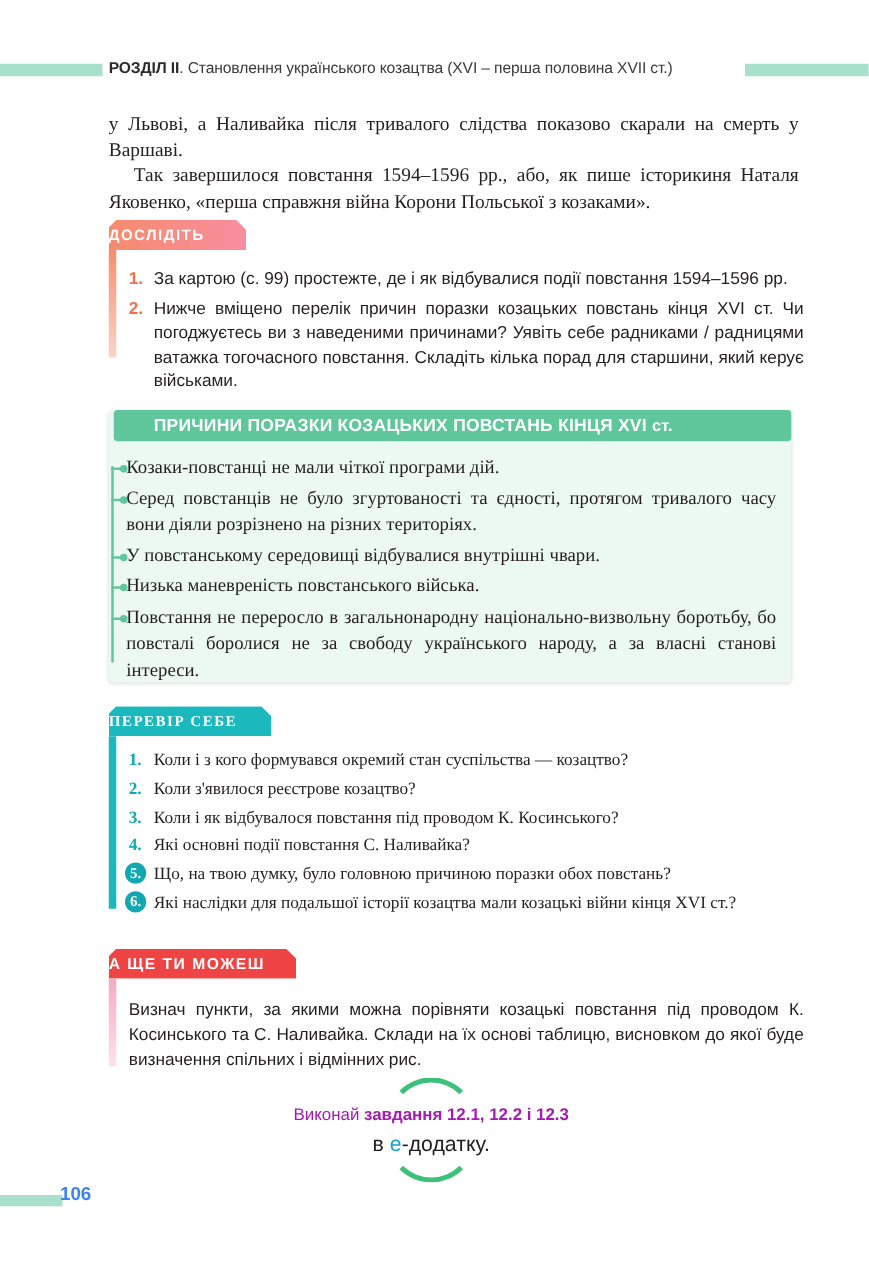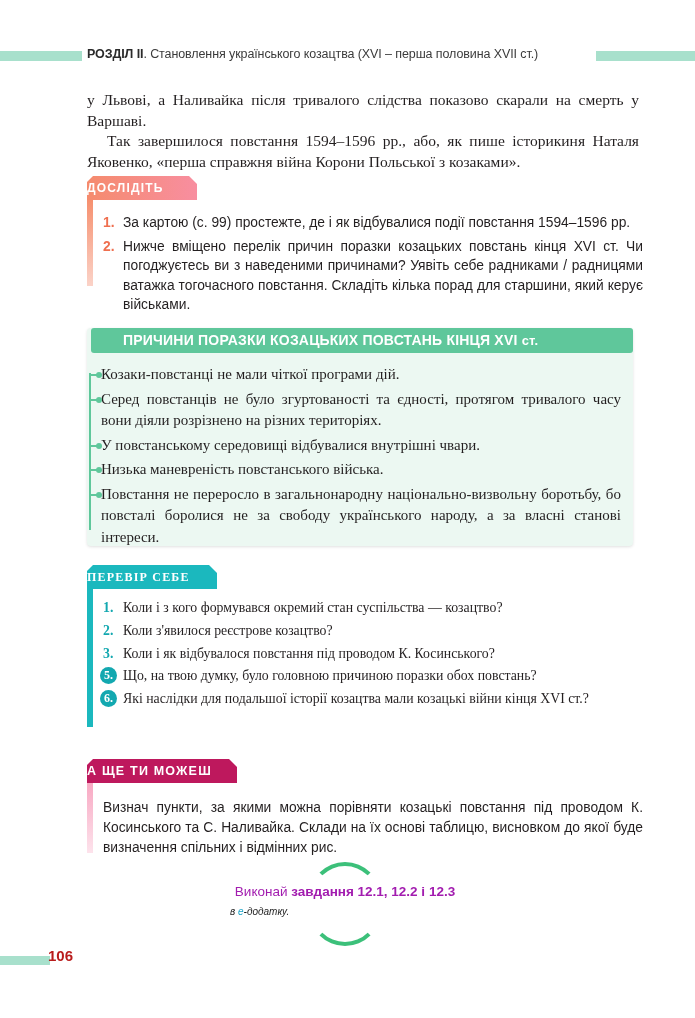--- a/index.html
+++ b/index.html
@@ -45,37 +45,37 @@
   .reasons li { position:relative; font-size:15px; line-height:21.5px; text-align:justify; margin-bottom:3px; color:#231f20; }
   .reasons li::before { content:""; position:absolute; left:-12px; top:10px; width:9px; height:2px; background:#5fc79b; }
   .reasons li::after { content:""; position:absolute; left:-5px; top:8px; width:6px; height:6px; border-radius:50%; background:#5fc79b; }
 
   .perevir .tab { width:130px; background:#1bb8be; }
   .perevir .stripe { height:138px; background:#1bb8be; }
   .perevir .num { color:#13a8b0; }
   .perevir .numlist .row { margin-bottom:1px; line-height:21.8px; font-size:13.8px; }
   .perevir .circ { display:inline-block; position:absolute; left:-3px; top:2px; width:17px; height:17px; border-radius:50%; background:#13a8b0; color:#fff; font-size:12px; line-height:17px; text-align:center; font-weight:bold; }
 
-  .ashche .tab { width:150px; background:#be185d; font-size:12.5px; }
+  .ashche .tab { width:150px; background:#ef4444; font-size:12.5px; }
   .ashche .stripe { height:70px; background:linear-gradient(180deg,#f8a9c3,#fde3ec); }
   .ashche .text { position:absolute; left:16px; top:39px; width:540px; font-size:13.8px; line-height:20px; text-align:justify; color:#231f20; }
 
   
   .etask { position:absolute; left:230px; top:862px; width:230px; height:86px; }
   .arc { position:absolute; left:79px; width:72px; height:72px; border-radius:50%; border:4px solid transparent; box-sizing:border-box; }
   .arc.top { top:0; border-top-color:#3cc07a; }
   .arc.bot { top:12px; border-bottom-color:#3cc07a; }
   .etask .l1 { position:absolute; left:0; top:22px; width:230px; text-align:center; font-size:13.5px; color:#a21caf; white-space:nowrap; }
   .etask .l1 b { font-weight:bold; }
-  .etask .l2 { position:absolute; left:0; top:44px; width:230px; font-size:10px; color:#1e1e1e;font-style:italic; }
+  .etask .l2 { position:absolute; left:0; top:44px; width:230px; text-align:center; font-size:17px; color:#1e1e1e; }
   .etask .e { color:#1aa3c7; }
 
   
   .pgbar { position:absolute; left:0; top:956px; width:50px; height:9px; background:#a8e0cc; }
-  .pgnum { position:absolute; left:48px; top:947px; font-weight:bold; font-size:15px; color:#b91c1c; }
+  .pgnum { position:absolute; left:48px; top:947px; font-weight:bold; font-size:15px; color:#3b82f6; }
 </style>
 </head>
 <body>
 
 <div class="hdr">
   <div class="bar-l"></div>
   <div class="title"><b>РОЗДІЛ ІІ</b><span>. Становлення українського козацтва (XVI – перша половина XVII ст.)</span></div>
   <div class="bar-r"></div>
 </div>
 
@@ -109,21 +109,21 @@
   </ul>
 </div>
 
 <div class="block perevir" style="top:565px; height:170px;font-family:Liberation Serif, serif;">
   <div class="tab">ПЕРЕВІР СЕБЕ</div>
   <div class="stripe"></div>
   <div class="numlist" style="top:32px;">
     <div class="row"><span class="num">1.</span><span>Коли і з кого формувався окремий стан суспільства — козацтво?</span></div>
     <div class="row"><span class="num">2.</span><span>Коли з'явилося реєстрове козацтво?</span></div>
     <div class="row"><span class="num">3.</span><span>Коли і як відбувалося повстання під проводом К. Косинського?</span></div>
-    <div class="row"><span class="num">4.</span></div>
+    <div class="row"><span class="num">4.</span><span>Які основні події повстання С. Наливайка?</span></div>
     <div class="row"><span class="circ">5.</span><span>Що, на твою думку, було головною причиною поразки обох повстань?</span></div>
     <div class="row"><span class="circ">6.</span><span>Які наслідки для подальшої історії козацтва мали козацькі війни кінця XVI ст.?</span></div>
   </div>
 </div>
 
 <div class="block ashche" style="top:759px; height:95px;">
   <div class="tab">А ЩЕ ТИ МОЖЕШ</div>
   <div class="stripe"></div>
   <div class="text">Визнач пункти, за якими можна порівняти козацькі повстання під проводом К. Косинського та С. Наливайка. Склади на їх основі таблицю, висновком до якої буде визначення спільних і відмінних рис.</div>
 </div>

